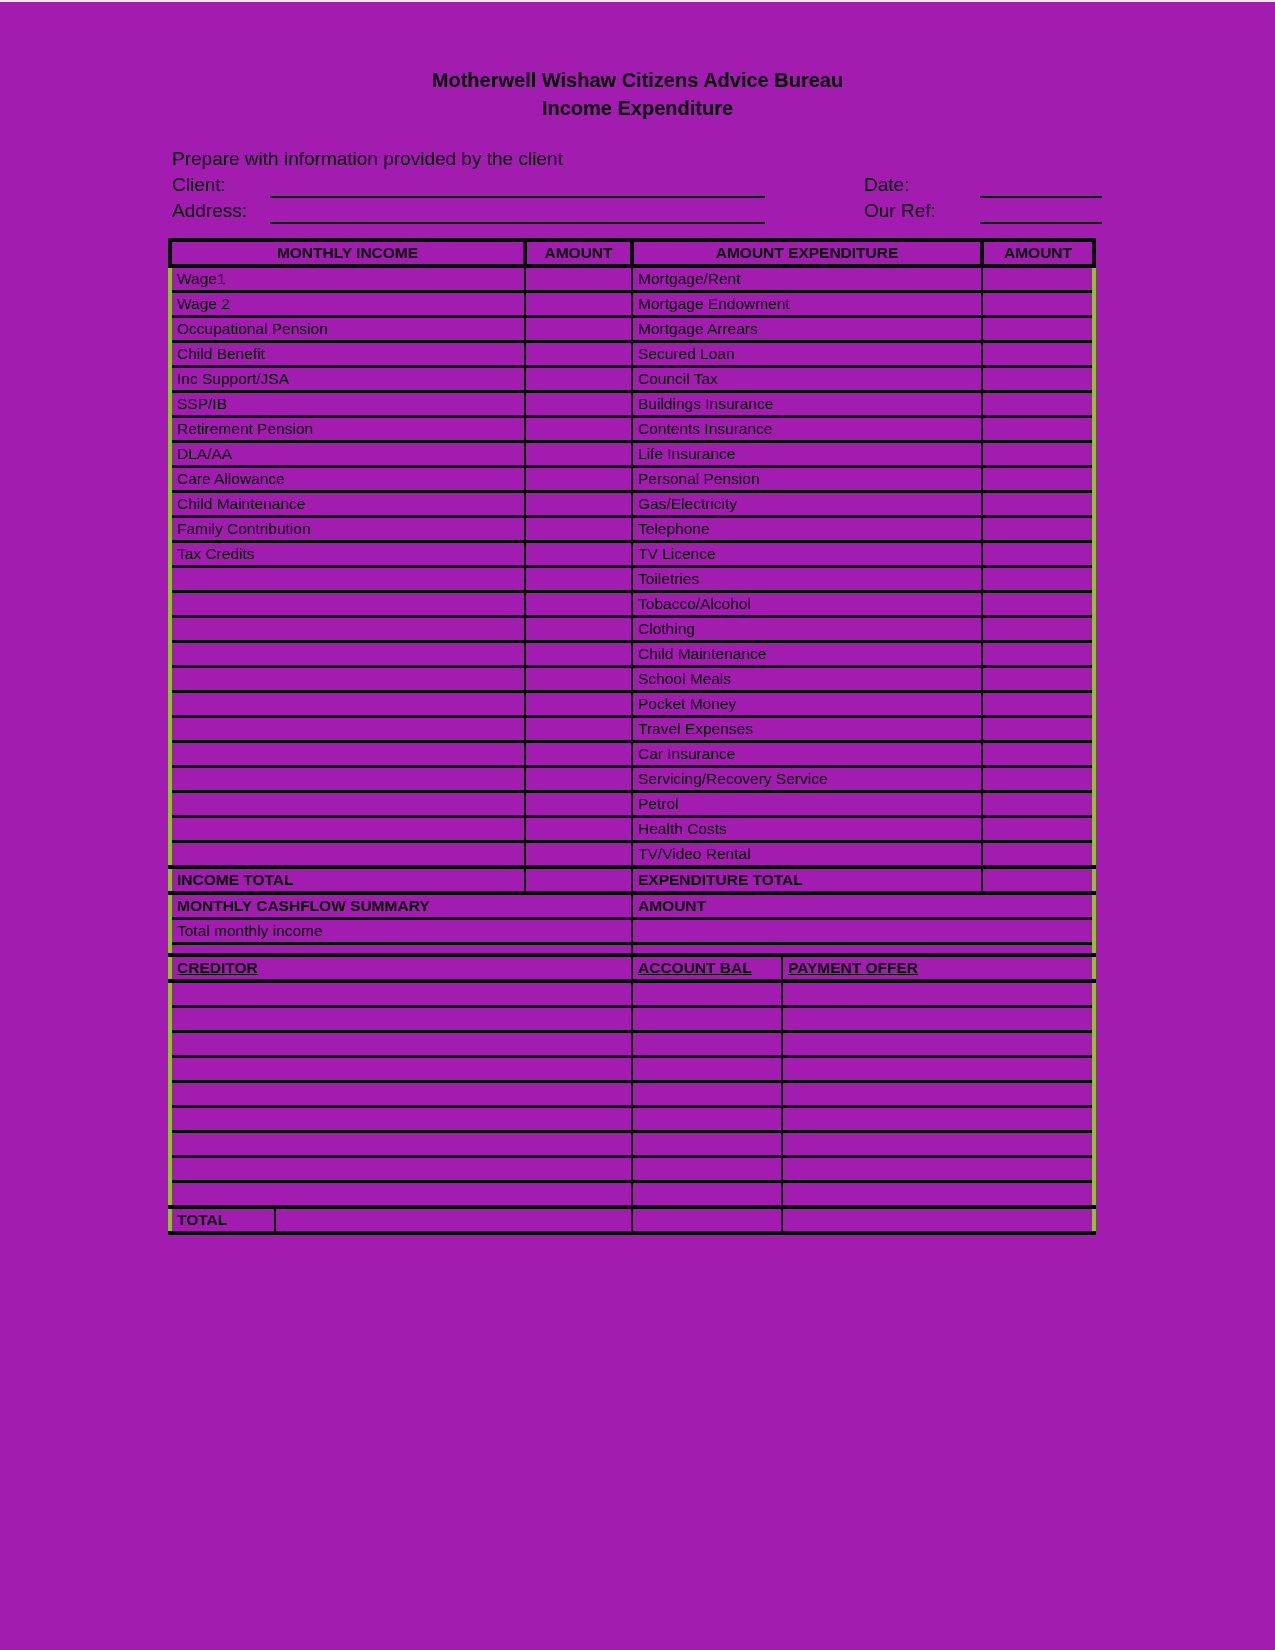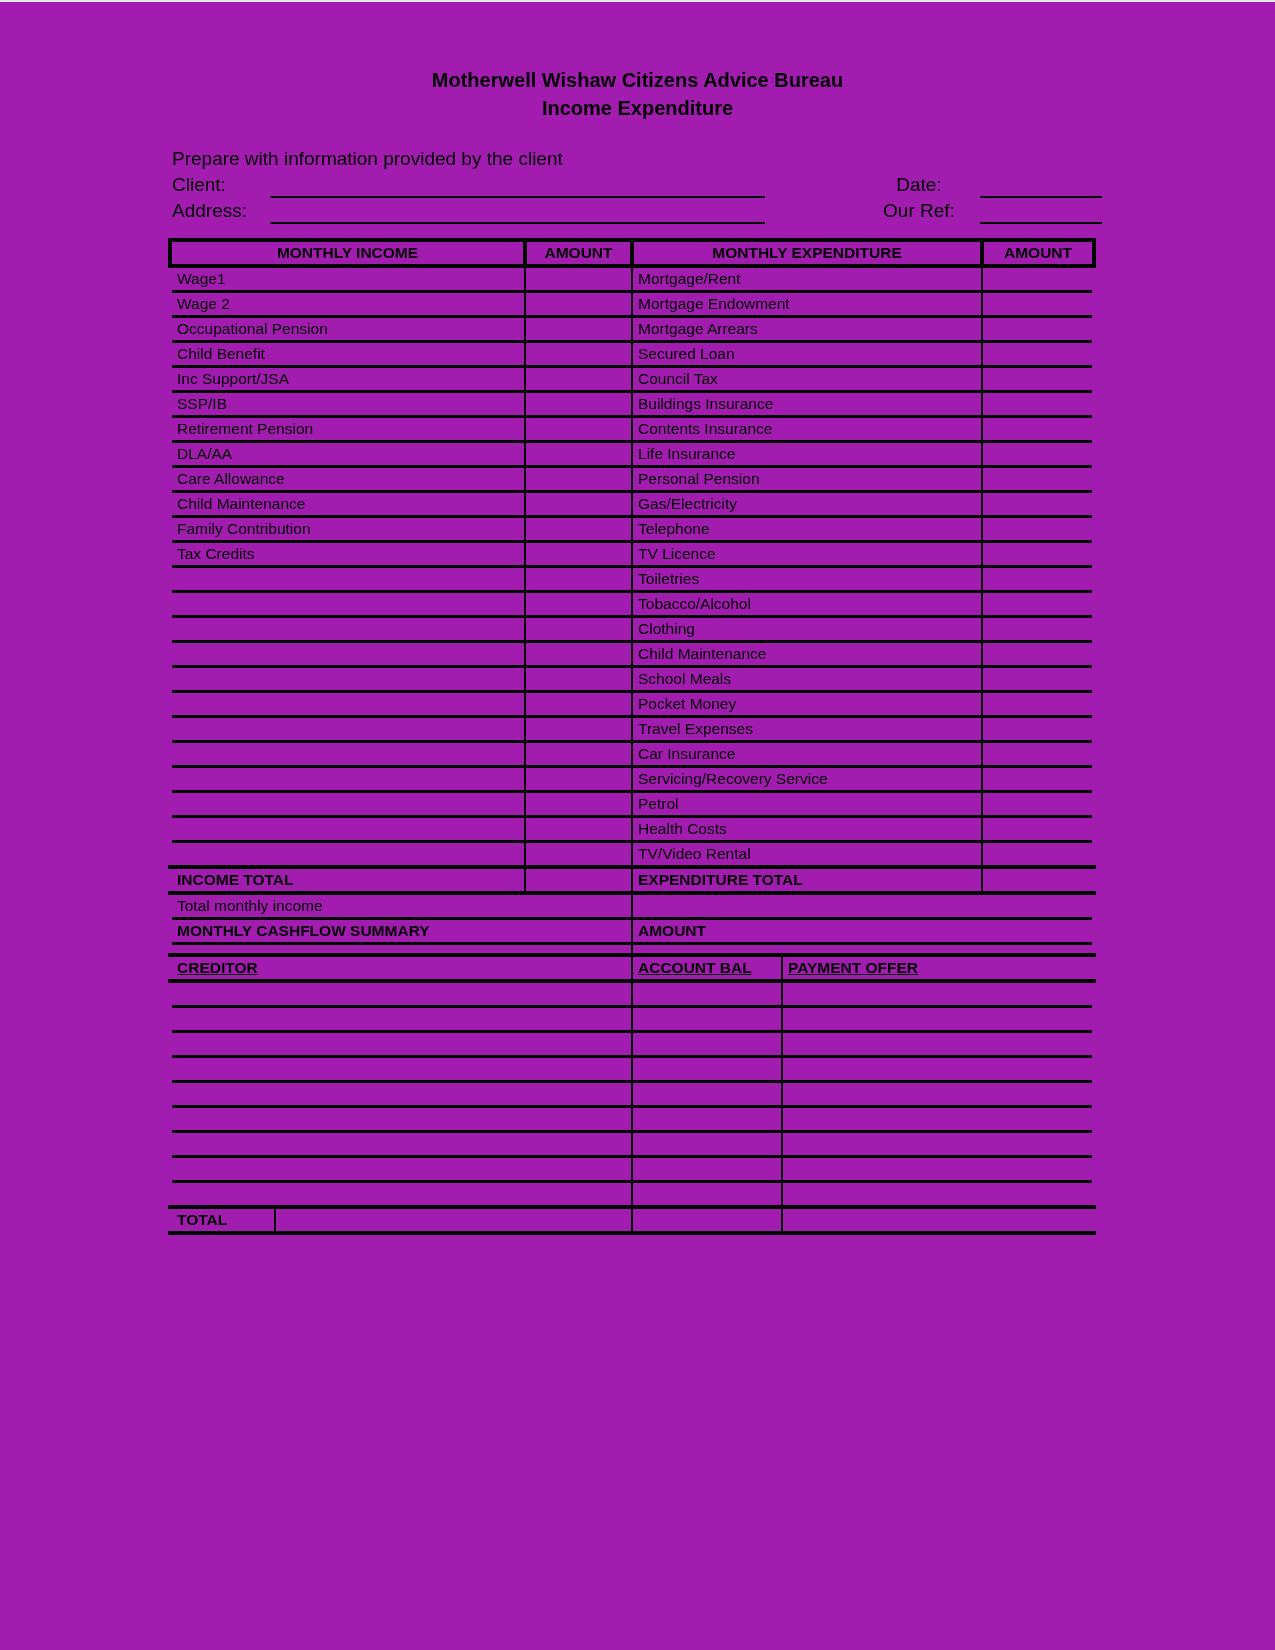--- a/index.html
+++ b/index.html
@@ -16,29 +16,29 @@
   
   .titles { padding-top:64px; text-align:center; font-weight:700; font-size:20px; line-height:28px; }
   
   .info { margin:24px 173px 0 172px; font-size:19px; }
   .intro { height:26px; line-height:26px; }
   .info-row { display:flex; align-items:stretch; height:26px; line-height:26px; }
   .flabel { width:98px; }
   .fill-line { border-bottom:2px solid #000; }
   .line-long { flex:0 0 495px; }
   .spacer { flex:1 1 auto; }
-  .flabel-right { width:110px; text-align:center; padding-right:6px; }
+  .flabel-right { width:110px; text-align:left; padding-right:6px; }
   .line-short { flex:0 0 122px; }
   
   .form-table {
     margin:14px 0 0 168px;
     border-collapse:collapse;
     table-layout:fixed;
     width:924px;
-    border:4px solid #a21caf;
+    border:4px solid #84cc16;
   }
   .form-table td, .form-table th {
     border:2px solid #000;
     border-top-width:3px; border-bottom-width:3px;
     font-size:15.5px; font-weight:400;
     height:22px; line-height:20px;
     padding:0 5px;
     overflow:hidden; white-space:nowrap;
     text-align:left; vertical-align:middle;
   }
@@ -87,21 +87,21 @@
         <col style="width:107px">
       <col style="width:150px">
         <col style="width:200px">
         <col style="width:112px">
     </colgroup>
 
     <tbody>
       <tr>
         <td class="hcell" colspan="2">MONTHLY INCOME</td>
         <td class="hcell">AMOUNT</td>
-        <td class="hcell" colspan="2">MONTHLY EXPENDITURE</td>
+        <td class="hcell" colspan="2">AMOUNT EXPENDITURE</td>
         <td class="hcell">AMOUNT</td>
       </tr>
     </tbody>
 
     <tbody id="items-body">
         <tr>
           <td colspan="2">Wage1</td>
           <td colspan="1"></td>
           <td colspan="2">Mortgage/Rent</td>
           <td colspan="1"></td>
@@ -247,26 +247,26 @@
       </tbody>
 
     <tbody>
       <tr>
         <td class="bold thick-t thick-b" colspan="2">INCOME TOTAL</td>
         <td class="thick-t thick-b"></td>
         <td class="bold thick-t thick-b" colspan="2">EXPENDITURE TOTAL</td>
         <td class="thick-t thick-b"></td>
       </tr>
       <tr>
+        <td class="bold" colspan="3">MONTHLY CASHFLOW SUMMARY</td>
+        <td class="bold" colspan="3">AMOUNT</td>
+      </tr>
+      <tr>
         <td colspan="3">Total monthly income</td>
         <td colspan="3"></td>
-      </tr>
-      <tr>
-        <td class="bold" colspan="3">MONTHLY CASHFLOW SUMMARY</td>
-        <td class="bold" colspan="3">AMOUNT</td>
       </tr>
       <tr class="gap-row">
         <td class="thick-b" colspan="3"></td>
         <td class="thick-b" colspan="3"></td>
       </tr>
     </tbody>
 
     <tbody>
       <tr>
         <td class="bold center thick-t thick-b" colspan="3">CREDITOR</td>

